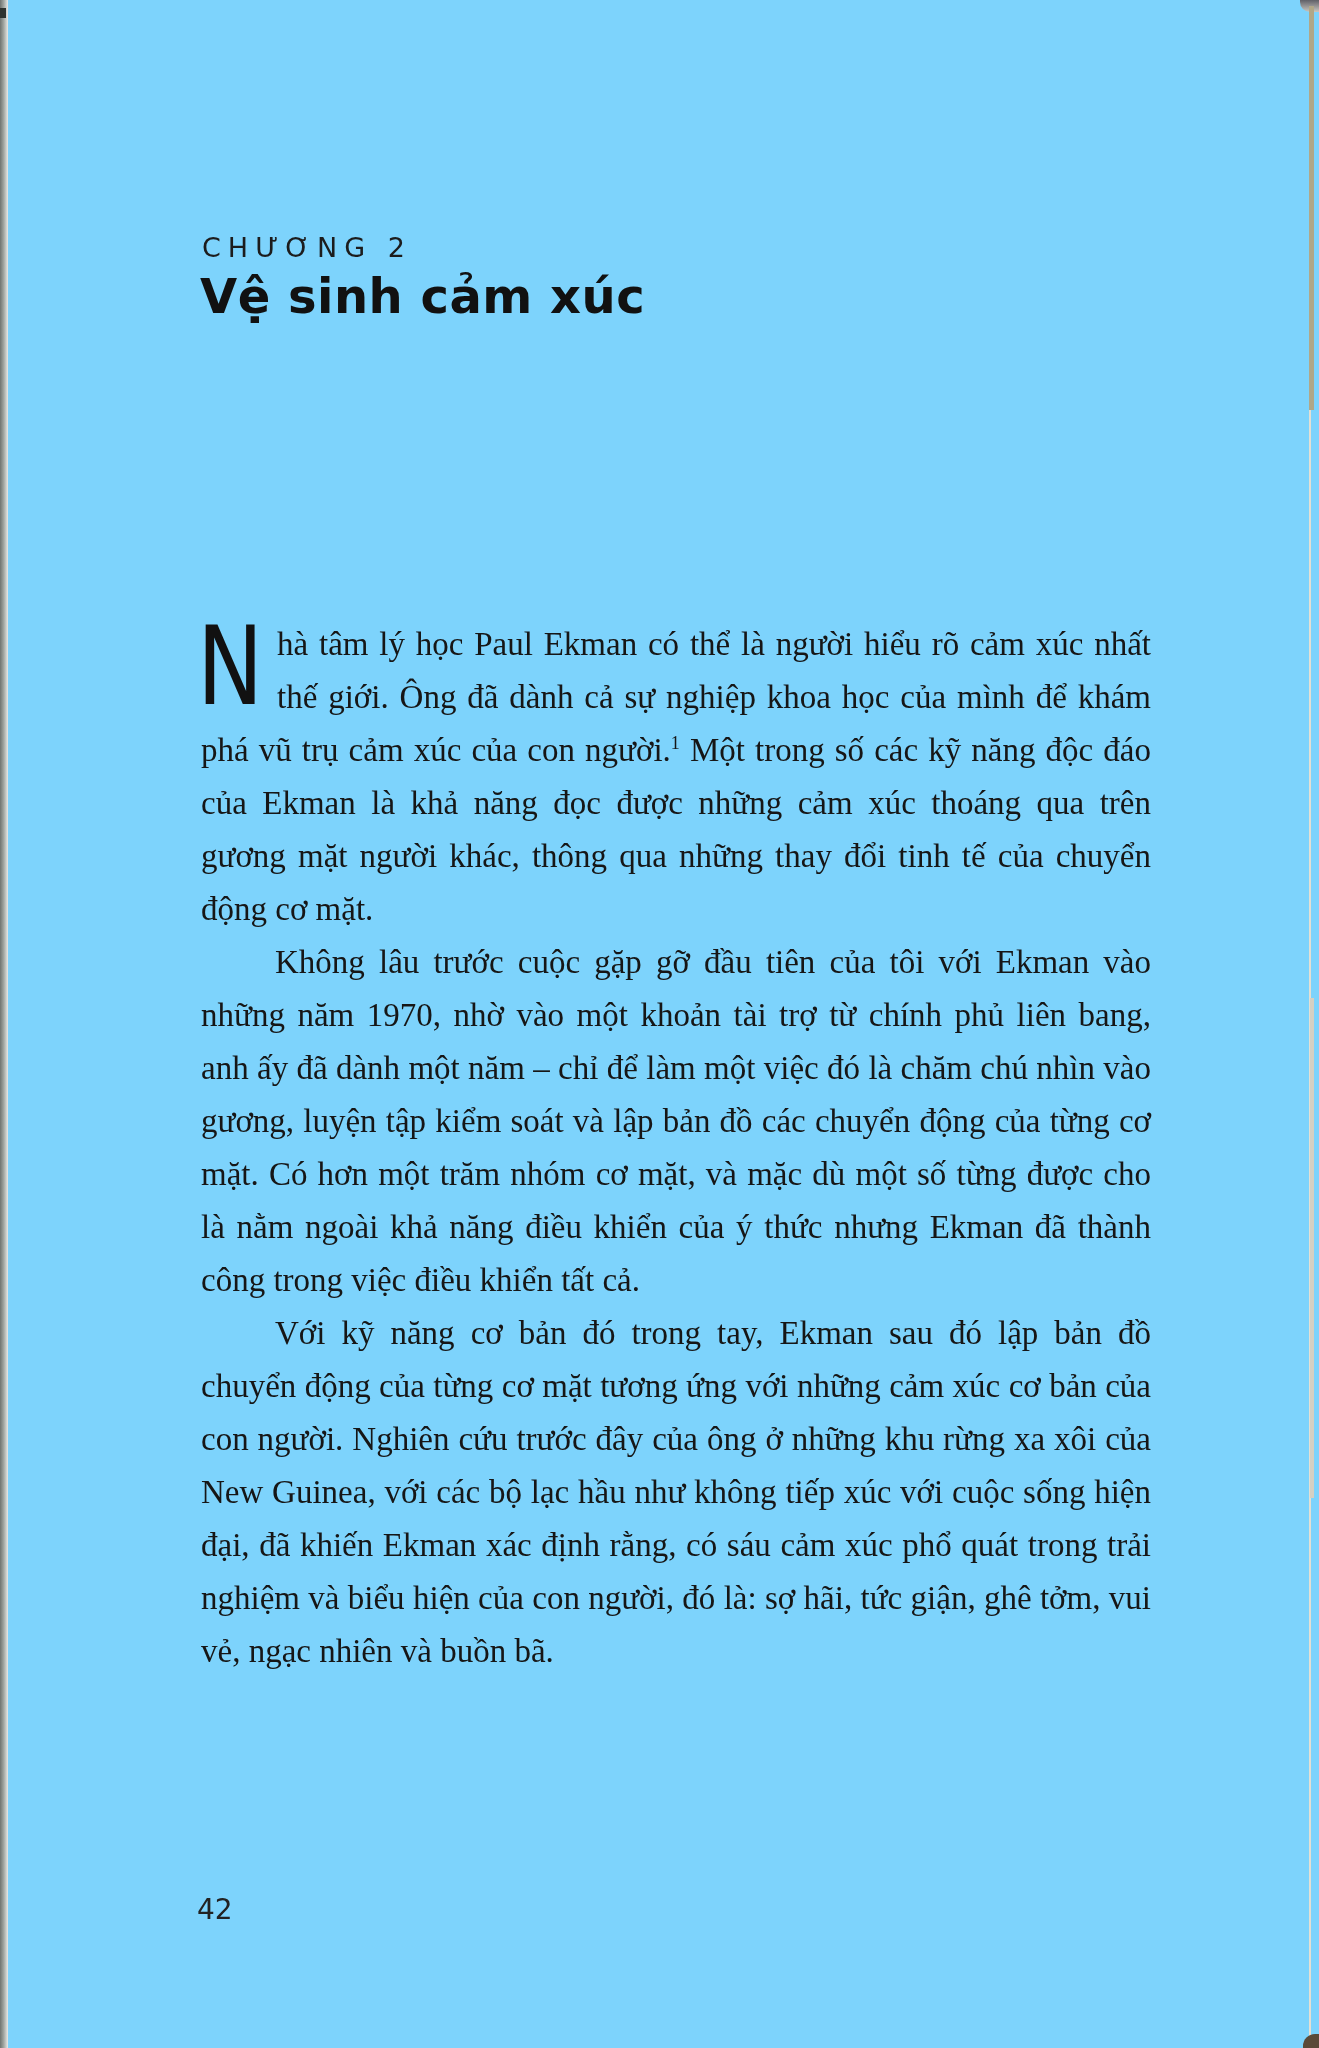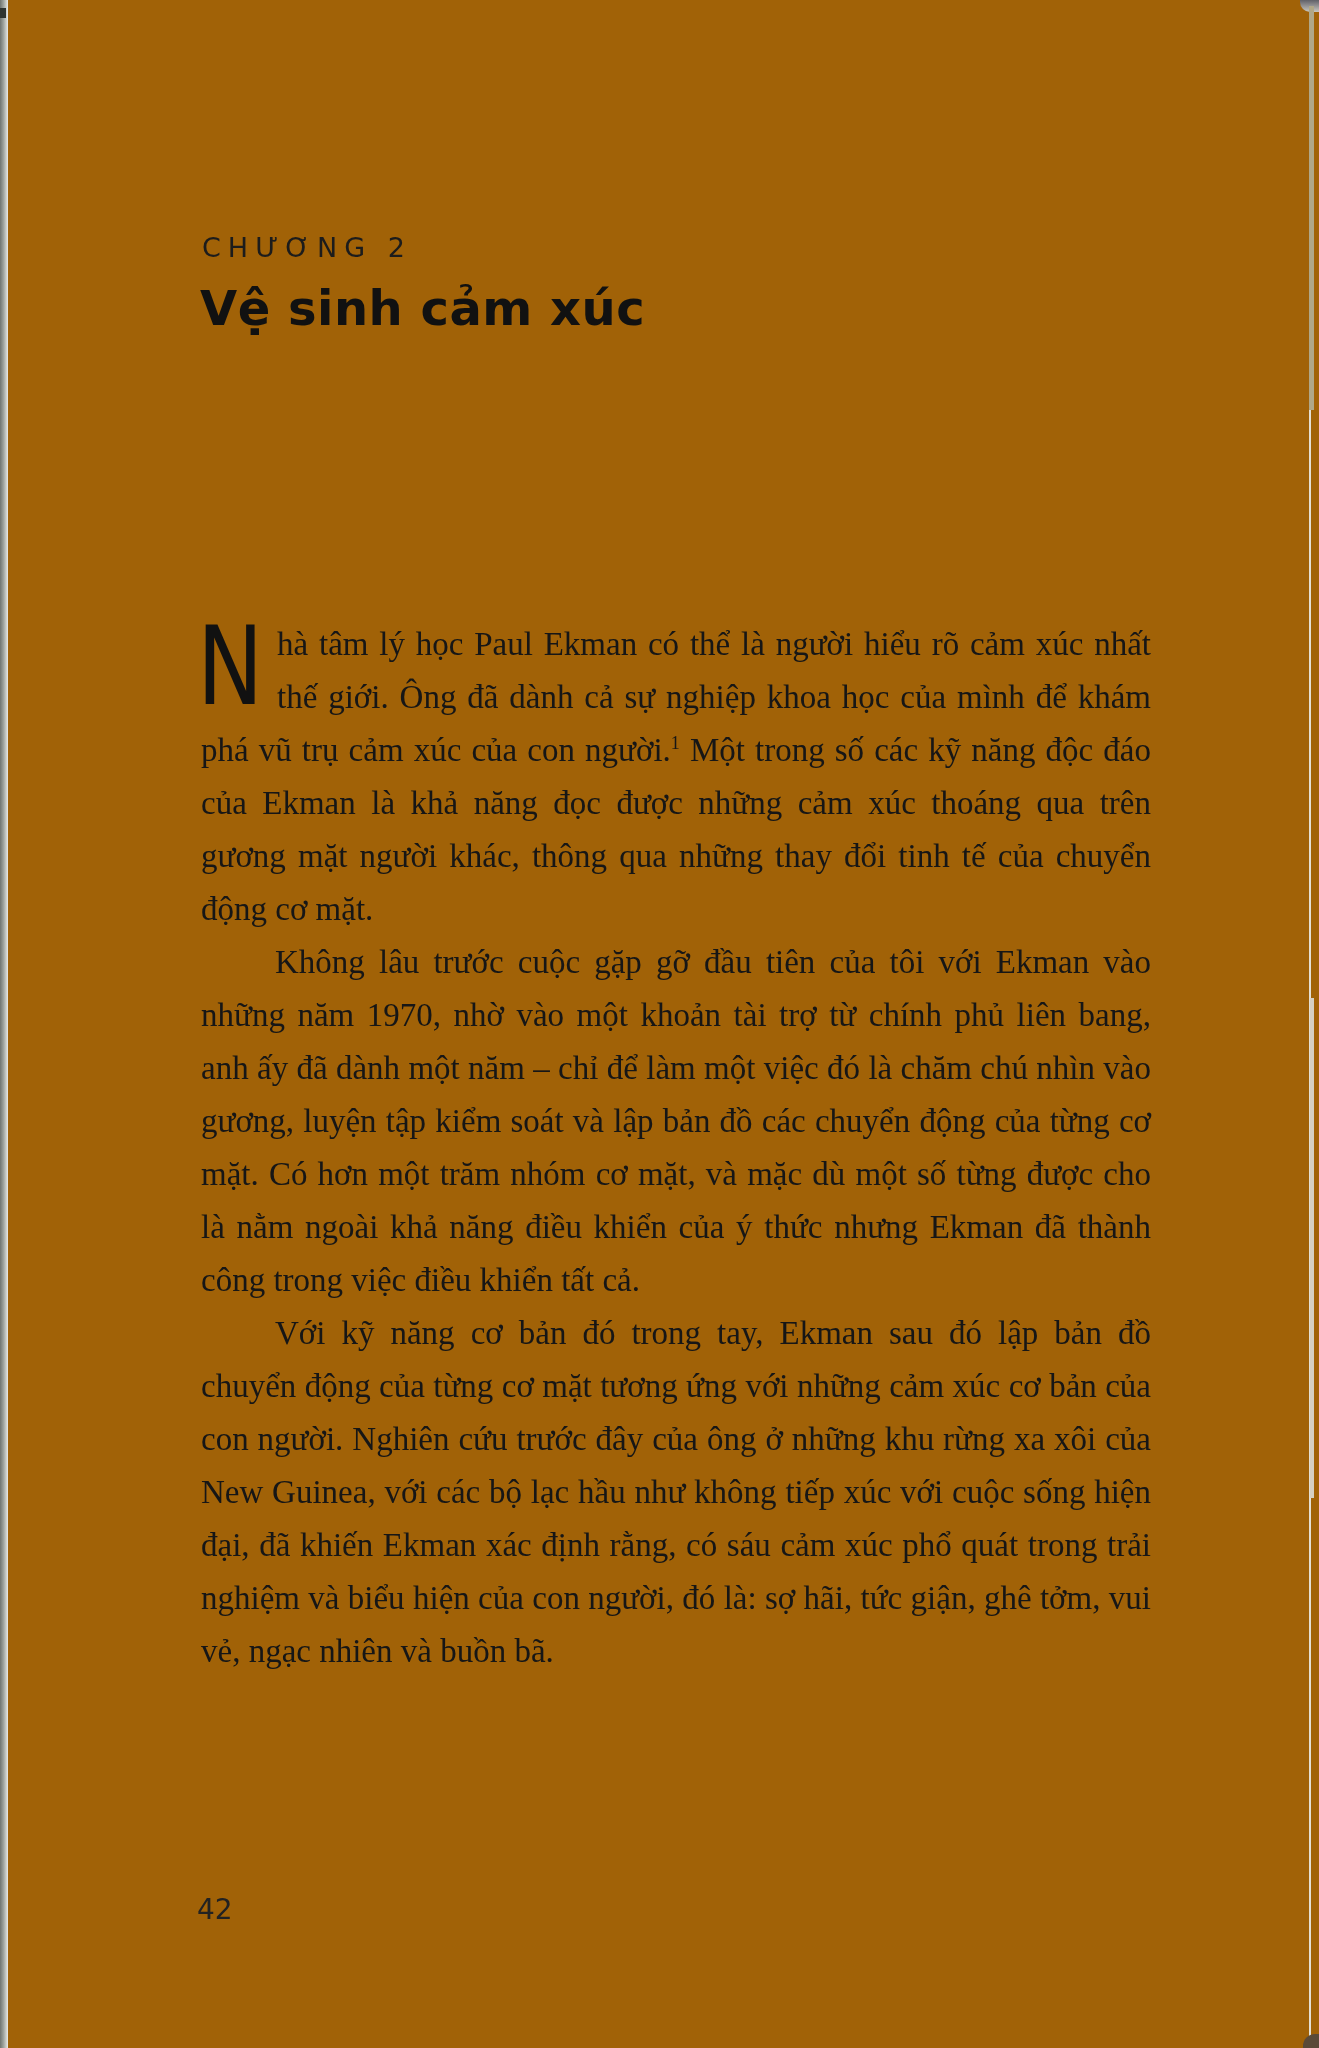--- a/index.html
+++ b/index.html
@@ -11,21 +11,21 @@
       width: 1319px;
       height: 2048px;
       position: relative;
       overflow: hidden;
     }
     .page {
       position: absolute;
       left: 0; top: 0;
       width: 1319px;
       height: 2048px;
-      background: #a16207;
+      background: #7dd3fc;
     }
     
     .left-edge {
       position: absolute;
       left: 0; top: 0;
       width: 8px;
       height: 2048px;
       background: linear-gradient(to right, #6f7470 0%, #9fa49f 45%, #e9ebe8 100%);
     }
     .left-edge-top {
@@ -81,21 +81,21 @@
       font-family: "DejaVu Sans", sans-serif;
       font-size: 27px;
       letter-spacing: 7px;
       color: #1c1c1c;
       font-weight: normal;
       white-space: nowrap;
     }
     .chapter-title {
       position: absolute;
       left: 200px;
-      top: 280px;
+      top: 268px;
       font-family: "DejaVu Sans", sans-serif;
       font-size: 48px;
       font-weight: bold;
       color: #111111;
       letter-spacing: 0.5px;
       white-space: nowrap;
     }
 
     .body-text {
       position: absolute;

